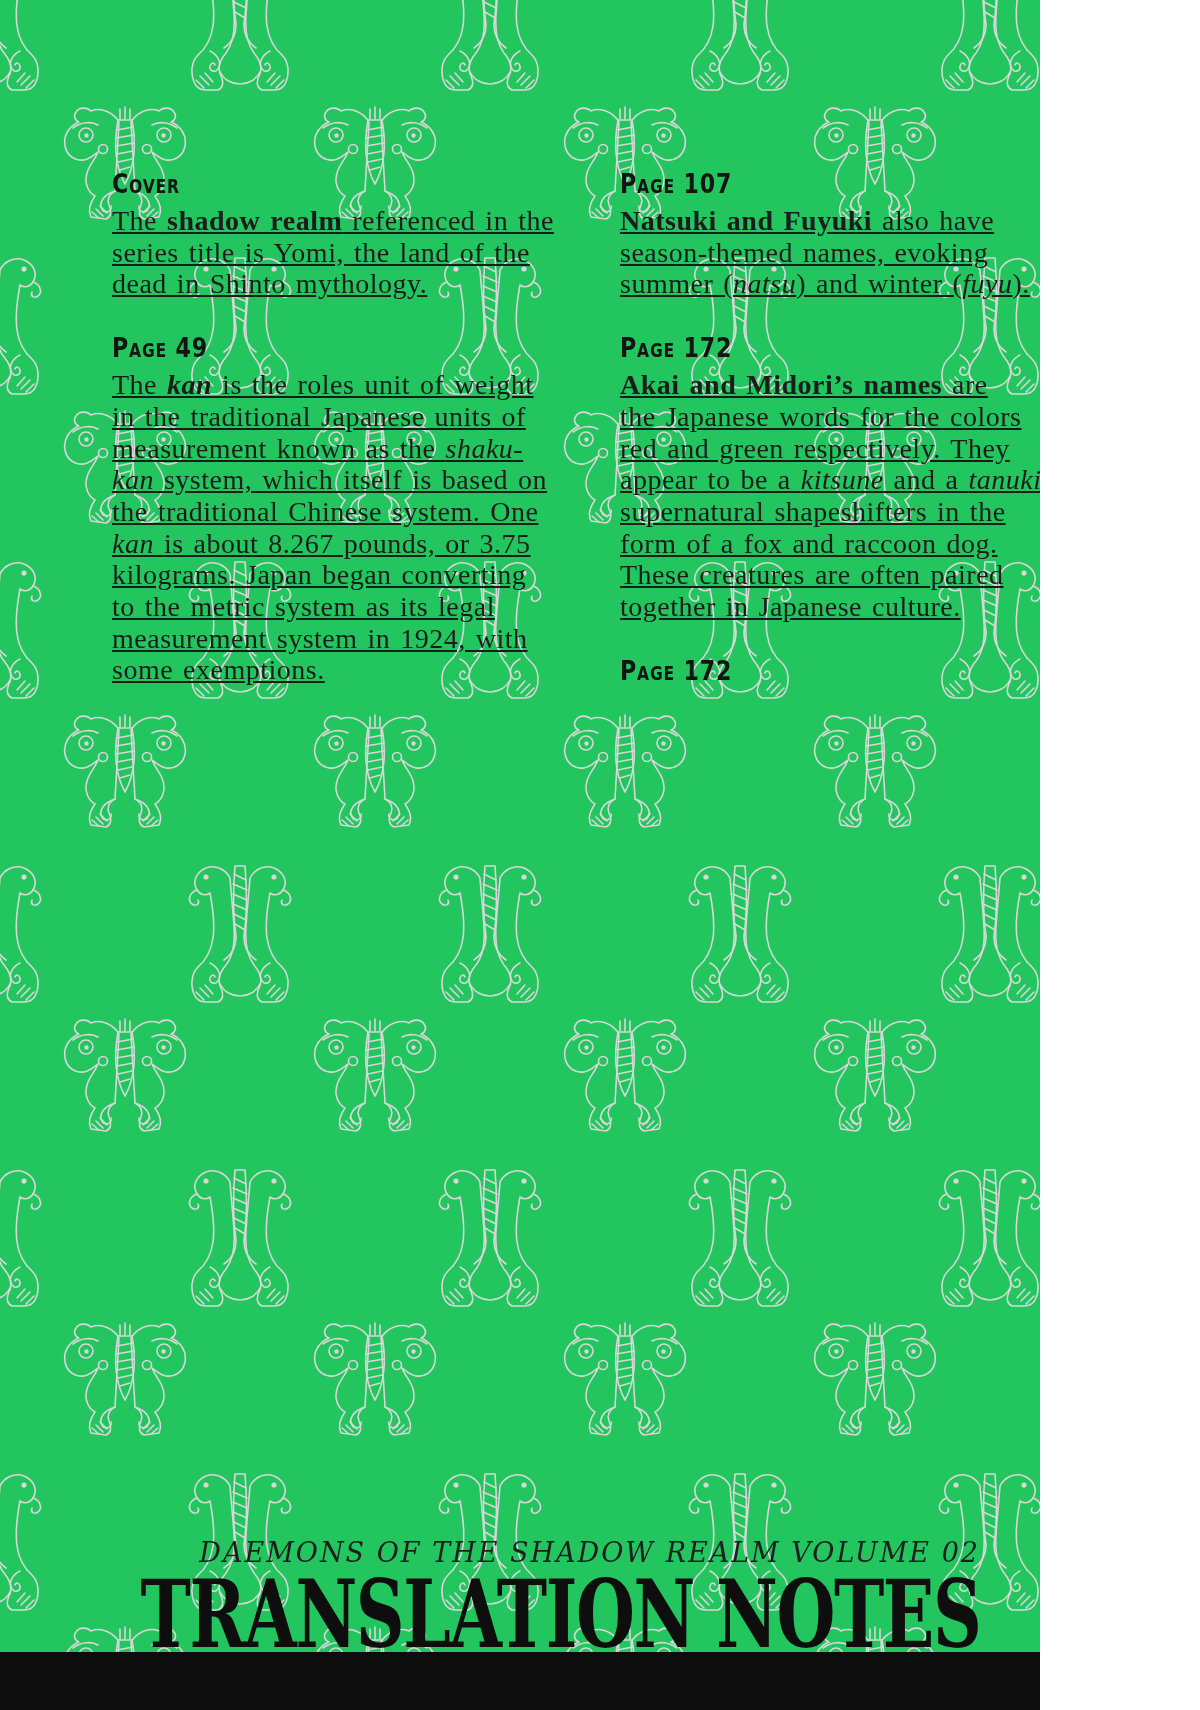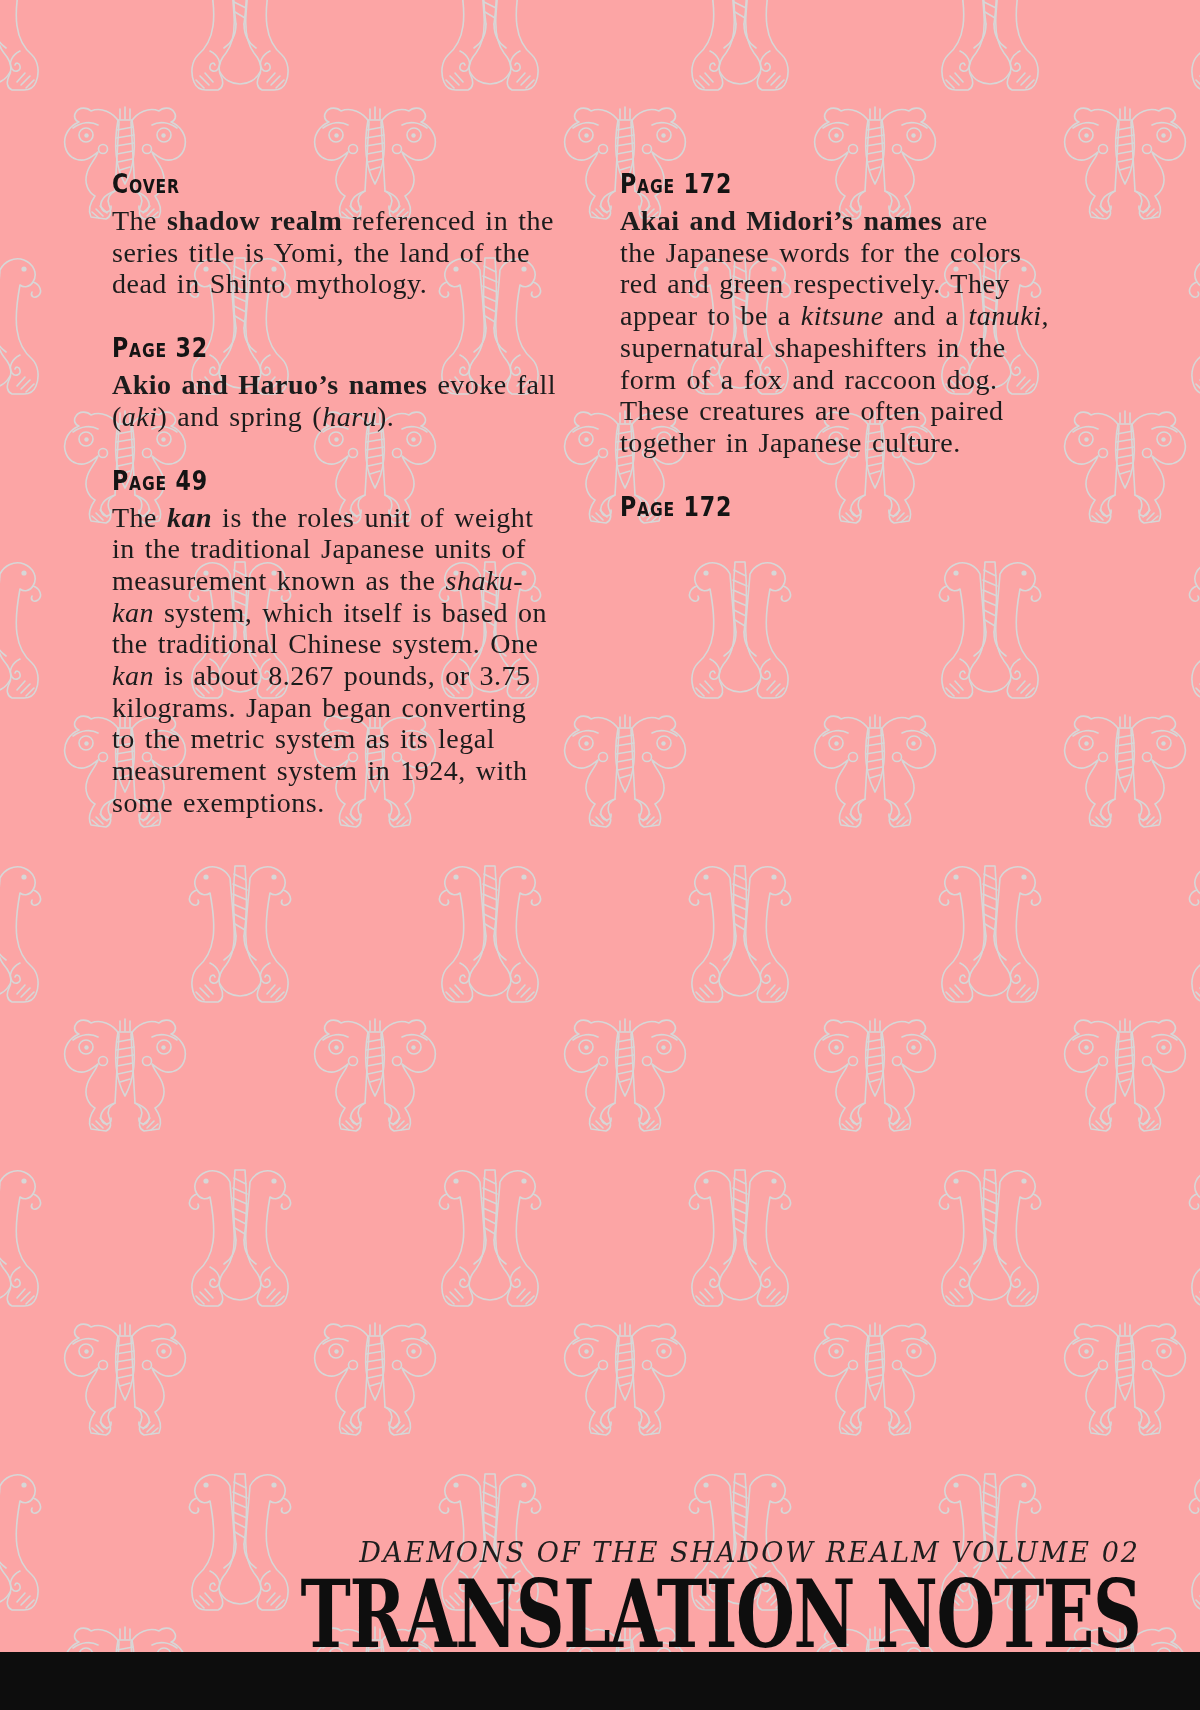--- a/index.html
+++ b/index.html
@@ -1,18 +1,18 @@
 <!DOCTYPE html>
 <html><head>
 <meta charset="utf-8">
 <style>
   html,body { margin:0; padding:0; }
   .page {
-    position:relative; width:1200px; height:1710px;
-    background:#fca5a5; overflow:hidden;
+    position:relative; width:1040px; height:1710px;
+    background:#22c55e; overflow:hidden;
     font-family:"Liberation Serif", serif;
   }
   svg.bg { position:absolute; left:0; top:0; z-index:0; }
 
   .col { position:absolute; top:170px; z-index:2; }
   .col-left  { left:112px; width:500px; }
   .col-right { left:620px; width:500px; }
 
   .note-section { margin:0 0 34px 0; }
   .note-header {
@@ -26,20 +26,21 @@
     transform:scaleX(0.82); transform-origin:0 50%;
     white-space:nowrap;
   }
   .note-body {
     margin:0;
     font-family:"Liberation Serif", serif;
     font-size:28px; line-height:31.7px;
     letter-spacing:0.5px; word-spacing:2.5px;
     color:#1c1c1c;
     white-space:pre-wrap;
+    text-decoration:underline;
   }
   .note-body .b { font-weight:bold; }
   .note-body .i { font-style:italic; }
 
   .footer-series {
     position:absolute; top:1538px; right:60px; z-index:2;
     font-family:"DejaVu Serif", serif;
     font-style:italic; font-weight:400;
     font-size:27px; line-height:30px;
     letter-spacing:2px;
@@ -169,41 +170,42 @@
   </svg>
 
   <div class="col col-left">
     <section class="note-section">
       <h2 class="note-header">Cover</h2>
       <p class="note-body"><span>The </span><span class="b">shadow realm</span><span> referenced in the
 series title is Yomi, the land of the
 dead in Shinto mythology.</span></p>
     </section>
     <section class="note-section">
-      <h2 class="note-header">Page 32</h2>
-      <p class="note-body"><span class="b">Akio and Haruo’s names</span><span> evoke fall
-(</span><span class="i">aki</span><span>) and spring (</span><span class="i">haru</span><span>).</span></p>
-    </section>
-    <section class="note-section">
       <h2 class="note-header">Page 49</h2>
       <p class="note-body"><span>The </span><span class="b i">kan</span><span> is the roles unit of weight
 in the traditional Japanese units of
 measurement known as the </span><span class="i">shaku-
 kan</span><span> system, which itself is based on
 the traditional Chinese system. One
 </span><span class="i">kan</span><span> is about 8.267 pounds, or 3.75
 kilograms. Japan began converting
 to the metric system as its legal
 measurement system in 1924, with
 some exemptions.</span></p>
     </section>
   </div>
 
   <div class="col col-right">
     <section class="note-section">
+      <h2 class="note-header">Page 107</h2>
+      <p class="note-body"><span class="b">Natsuki and Fuyuki</span><span> also have
+season-themed names, evoking
+summer (</span><span class="i">natsu</span><span>) and winter (</span><span class="i">fuyu</span><span>).</span></p>
+    </section>
+    <section class="note-section">
       <h2 class="note-header">Page 172</h2>
       <p class="note-body"><span class="b">Akai and Midori’s names</span><span> are
 the Japanese words for the colors
 red and green respectively. They
 appear to be a </span><span class="i">kitsune</span><span> and a </span><span class="i">tanuki</span><span>,
 supernatural shapeshifters in the
 form of a fox and raccoon dog.
 These creatures are often paired
 together in Japanese culture.</span></p>
     </section>

